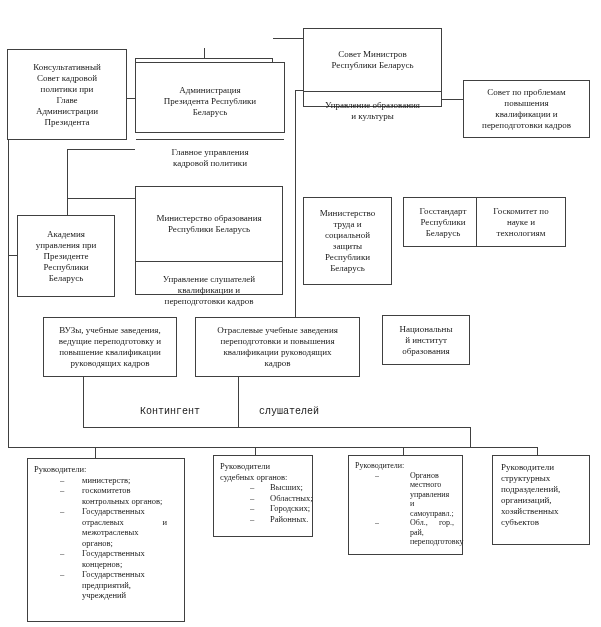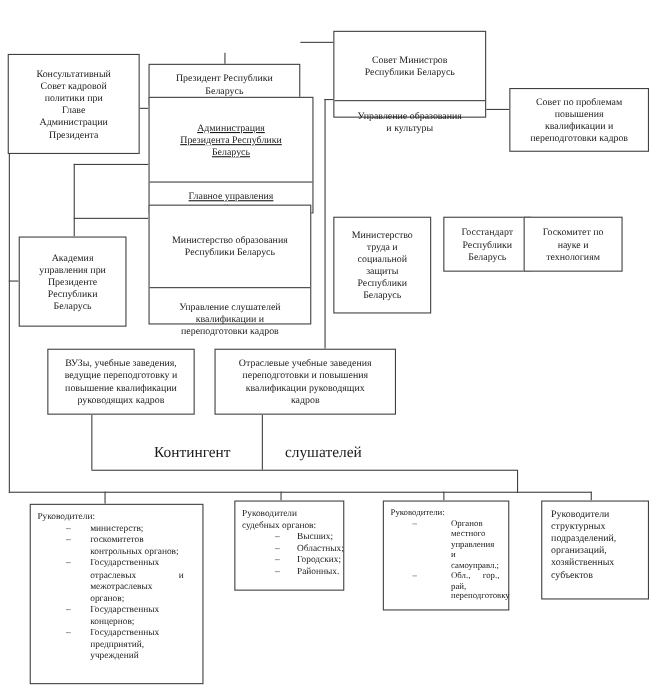--- a/index.html
+++ b/index.html
@@ -29,21 +29,21 @@
   .rb1 .list-item{padding-left:48px;padding-right:13px;text-align:justify;}
   .rb1 .list-item::before{left:26px;}
   .rb2 .list-item{padding-left:50px;}
   .rb2 .list-item::before{left:30px;}
   .rb3{font-size:8px;line-height:9.5px;}
   .rb3 .list-item{padding-left:55px;padding-right:4px;text-align:justify;}
   .rb3 .list-item::before{left:20px;}
   .hline,.vline{position:absolute;background:#404040;}
   .hline{height:1px;}
   .vline{width:1px;}
-  .float-label{position:absolute;font-size:14px;line-height:10px;white-space:nowrap;}
+  .float-label{position:absolute;font-size:10px;line-height:10px;white-space:nowrap;font-family:Liberation Mono, monospace;}
 </style>
 </head>
 <body>
 
 <div class="canvas">
 
   <div class="hline" style="left:273px;top:38px;width:30px;"></div>
   <div class="vline" style="left:204px;top:48px;height:30px;"></div>
   <div class="hline" style="left:117px;top:98px;width:18px;"></div>
   <div class="hline" style="left:442px;top:99px;width:21px;"></div>
@@ -82,21 +82,21 @@
 квалификации и
 переподготовки кадров</div>
 
   <div class="box" style="left:7px;top:49px;width:120px;height:91px;">Консультативный
 Совет кадровой
 политики при
 Главе
 Администрации
 Президента</div>
 
-  <div class="box split" style="left:135px;top:88px;width:150px;height:106px;text-decoration:underline;">
+  <div class="box split" style="left:135px;top:62px;width:150px;height:71px;">
     <div class="sec" style="height:54px;">Администрация
 Президента Республики
 Беларусь</div>
     <div class="sec b" style="height:36px;">Главное управления
 кадровой политики</div>
   </div>
 
   <div class="box split" style="left:135px;top:186px;width:148px;height:109px;">
     <div class="sec" style="height:52px;">Министерство образования
 Республики Беларусь</div>
@@ -129,20 +129,23 @@
   <div class="box" style="left:43px;top:317px;width:134px;height:60px;">ВУЗы, учебные заведения,
 ведущие переподготовку и
 повышение квалификации
 руководящих кадров</div>
 
   <div class="box" style="left:195px;top:317px;width:165px;height:60px;">Отраслевые учебные заведения
 переподготовки и повышения
 квалификации руководящих
 кадров</div>
 
+  <div class="box" style="left:382px;top:315px;width:88px;height:50px;">Национальны
+й институт
+образования</div>
 
 
   <div class="list-box rb1" style="left:27px;top:458px;width:158px;height:164px;">
     <div class="list-title">Руководители:</div>
     <div class="list-item">министерств;</div>
     <div class="list-item">госкомитетов контрольных органов;</div>
     <div class="list-item">Государственных отраслевых и межотраслевых органов;</div>
     <div class="list-item">Государственных концернов;</div>
     <div class="list-item">Государственных предприятий, учреждений</div>
   </div>

